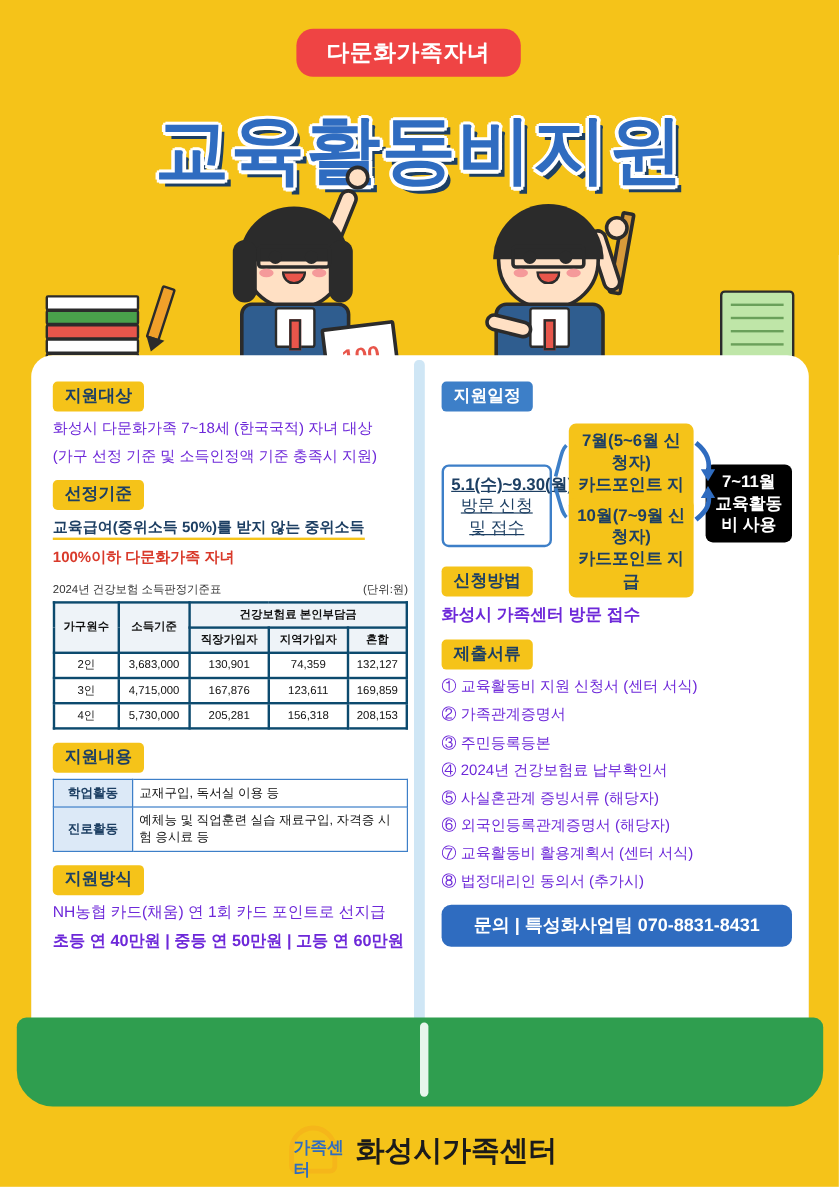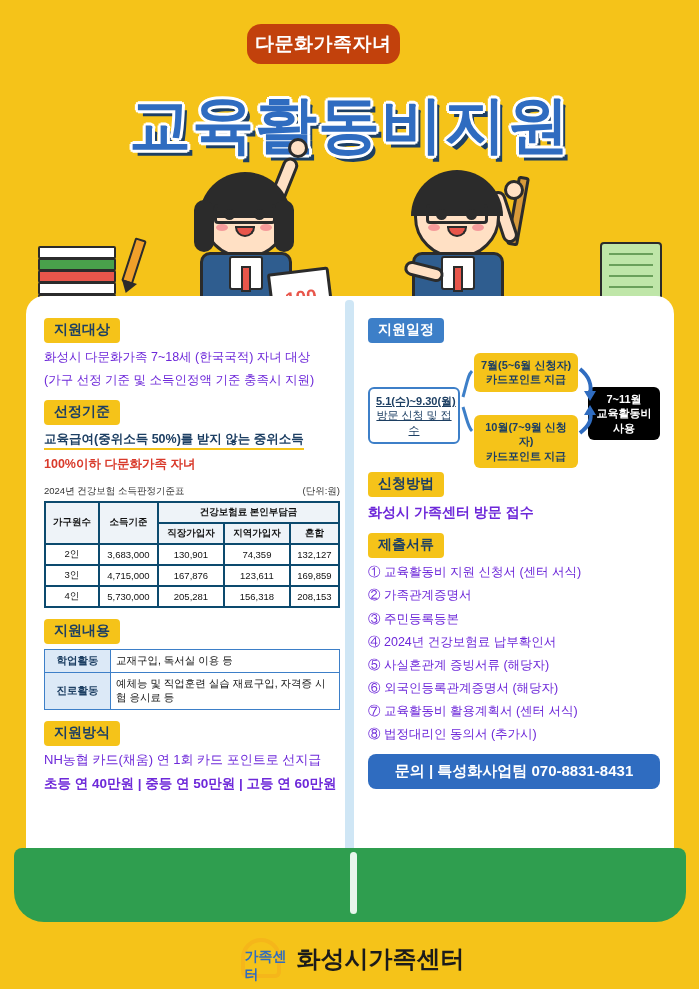--- a/index.html
+++ b/index.html
@@ -9,23 +9,23 @@
     background: #f5c319;
     font-family: "Liberation Sans", sans-serif;
     position: relative;
     overflow: hidden;
   }
 
   
   .header { position:absolute; top:0; left:0; width:699px; height:170px; }
   .badge {
     position:absolute; left:247px; top:24px;
-    background:#c2410c; color:#ffffff;
+    background:#ef4444; color:#ffffff;
     font-size:19px; font-weight:bold;
-    padding:7px 8px; border-radius:14px;
+    padding:7px 25px; border-radius:14px;
     letter-spacing:0.5px;
   }
   .main-title {
     position:absolute; left:0; top:62px; width:699px;
     text-align:center;
     font-size:62px; font-weight:bold;
     color:#2f6cc0;
     letter-spacing:1px;
     text-shadow:
        3px 0 0 #ffffff, -3px 0 0 #ffffff, 0 3px 0 #ffffff, 0 -3px 0 #ffffff,
@@ -136,21 +136,21 @@
 
   
   table.sup { border-collapse:collapse; width:296px; margin-top:5px; font-size:10.5px; }
   table.sup td { border:1px solid #3d7fc8; padding:4px 5px; color:#111; vertical-align:middle; }
   table.sup td.k { background:#dce9f7; width:66px; text-align:center; font-weight:bold; color:#1d3f63; }
 
   
   .sched { position:relative; height:112px; margin-top:6px; }
   .pill {
     position:absolute; background:#3d7fc8; color:#fff; border-radius:6px;
-    font-size:11px; font-weight:bold; text-align:center; padding:5px 6px; line-height:1.3;
+    font-size:14px; font-weight:bold; text-align:center; padding:5px 6px; line-height:1.3;
   }
   .pill.y { background:#f5c319; color:#1d3f63; }
   .pill.white { background:#ffffff; color:#1d3f63; border:2px solid #3d7fc8; }
 
   
   .contact {
     margin-top:10px; background:#2f6cc0; color:#ffffff;
     border-radius:8px; padding:8px 10px; font-size:15px; font-weight:bold;
     text-align:center;
   }

